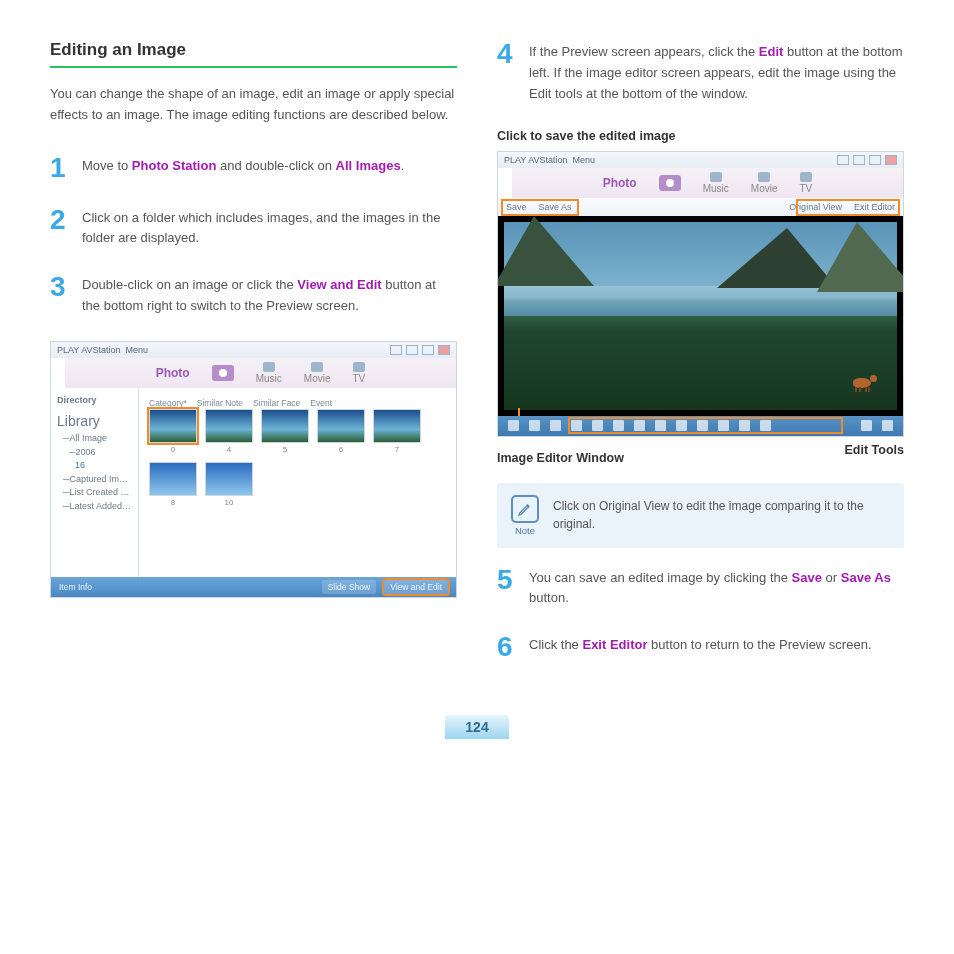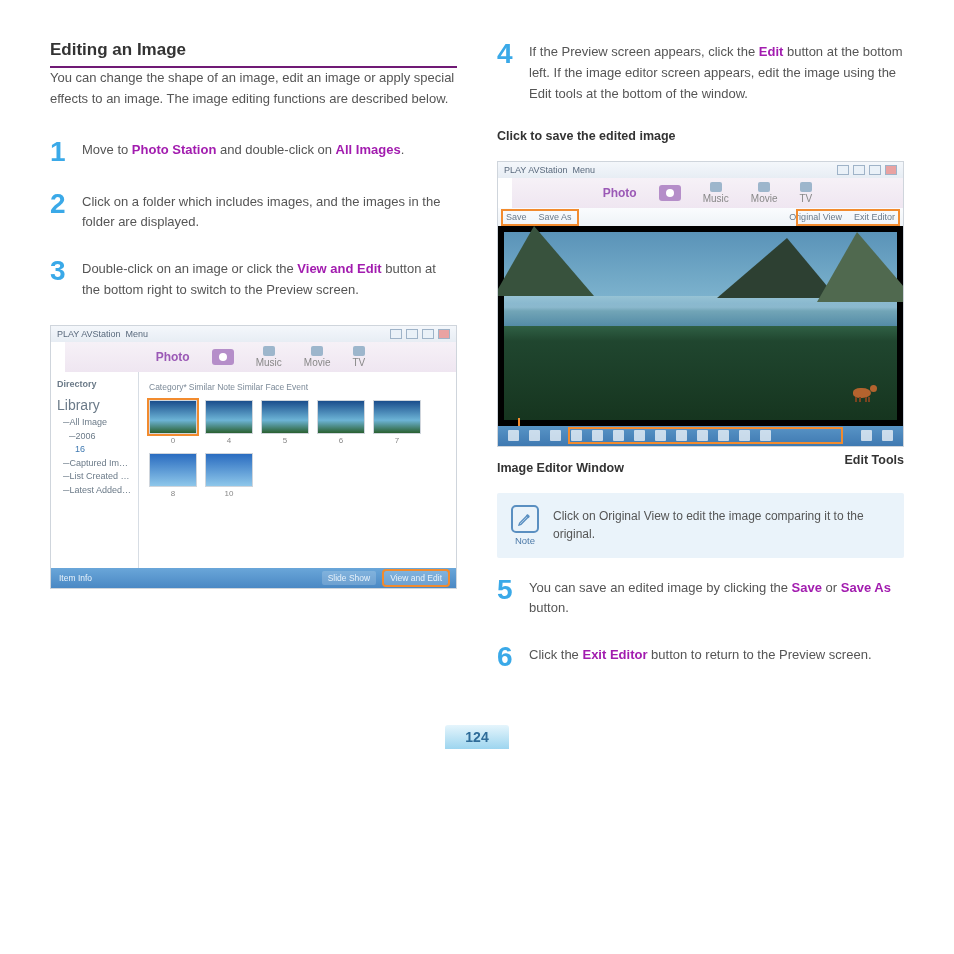--- a/index.html
+++ b/index.html
@@ -1,19 +1,19 @@
 <!DOCTYPE html>
 <html><head>
 <meta charset="utf-8">
 <style>
   * { box-sizing: border-box; margin: 0; padding: 0; }
   body { font-family: Arial, Helvetica, sans-serif; font-size: 13px; color: #333; background: #fff; width: 954px; margin: 0 auto; }
   .page { display: flex; gap: 40px; padding: 40px 50px 20px 50px; }
   .col { flex: 1; min-width: 0; }
-  .heading { font-size: 17px; font-weight: bold; border-bottom: 2px solid #701a75; padding-bottom: 6px; }
+  .heading { font-size: 17px; font-weight: bold; border-bottom: 2px solid #22c55e; padding-bottom: 6px; margin-bottom: 16px; }
   .intro { line-height: 1.6; margin-bottom: 28px; color: #555; }
   .step { display: flex; align-items: flex-start; gap: 10px; margin-bottom: 24px; }
   .step-num { font-size: 28px; font-weight: bold; color: #3aa9e8; line-height: 1; min-width: 22px; }
   .step-text { line-height: 1.6; color: #555; padding-top: 2px; }
   .step-text b { color: #a21caf; }
 
   .app { border: 1px solid #cfd5dc; margin-top: 6px; background: #fff; font-size: 9px; }
   .app-title { background: linear-gradient(#f4f7fb,#e7edf4); display: flex; align-items: center; padding: 3px 6px; color: #5a6a7d; }
   .app-title .flex { flex: 1; }
   .win-btns { display: flex; gap: 4px; }
@@ -24,31 +24,31 @@
   .cam { width: 22px; height: 16px; background: #b58ec9; border-radius: 3px; position: relative; }
   .cam::after { content:''; position:absolute; width:8px; height:8px; border-radius:50%; background:#fff; top:4px; left:7px; }
   .micon { width:12px; height:10px; background:#9db6cc; border-radius:2px;}
   .toolbar2 { background: linear-gradient(#fafcfe,#eef3f7); display: flex; align-items: center; padding: 4px 8px; gap: 12px; color: #6a7a8a; }
   .toolbar2 span { white-space: nowrap; }
   .body1 { display: flex; }
   .side { width: 88px; border-right: 1px solid #d7dde4; padding: 6px; color: #6b7a88; }
   .side .hdr { font-weight: bold; margin-bottom: 4px; }
   .side div { white-space: nowrap; overflow: hidden; text-overflow: ellipsis; line-height: 1.5; }
   .grid { flex: 1; padding: 10px; }
-  .tbar { display:flex; gap:2px; color:#7c8a98; margin-bottom:8px; font-size:8.5px; }
+  .tbar { display:flex; gap:10px; color:#7c8a98; margin-bottom:1px; font-size:8.5px; }
   .thumbs { display: flex; flex-wrap: wrap; gap: 8px; }
   .thumb { width: 48px; text-align:center; }
   .thumb .img { width: 48px; height: 34px; background: linear-gradient(#1a4d8c,#6db4d6 60%,#2a6030); border:1px solid #cfd5dc; }
   .thumb .cap { color:#888; font-size:8px; margin-top:2px; }
   .thumb.sel .img { outline: 2px solid #f28b2e; }
   .footer1 { background: linear-gradient(#6aa6d9,#4a88c4); height: 20px; display: flex; align-items: center; justify-content: flex-end; padding: 0 8px; gap: 8px; color: #e9f3fb; font-size: 8.5px; }
   .vbtn { background: rgba(255,255,255,.18); padding: 2px 6px; border-radius: 2px; }
   .vbtn.hl { outline: 2px solid #f28b2e; }
 
-  .callouts-row { display: flex; margin-bottom: 16px; }
+  .callouts-row { display: flex; margin-bottom: 6px; }
   .callout { font-weight: bold; font-size: 12.5px; color: #333; line-height: 1.3; }
   .callout.left { flex: 1; }
   .callout.right { flex: 1; }
 
   .body2 { background: #000; height: 200px; position: relative; overflow:hidden; }
   .scene { position:absolute; inset:6px 6px 6px 6px; background: linear-gradient(#5a93b8 0%, #7fb5cf 38%, #b7d6db 40%, #3f7a5a 42%, #20462f 58%, #16351f 100%); }
   .scene::before { content:''; position:absolute; left:0; right:0; top:64px; height:30px; background: linear-gradient(#9cc6d6,#5a93b8); opacity:.85; } 
   .mtn { position:absolute; width:0; height:0; border-left:40px solid transparent; border-right:60px solid transparent; border-bottom:70px solid #38523d; }
   .mtn2 { position:absolute; width:0; height:0; border-left:70px solid transparent; border-right:50px solid transparent; border-bottom:60px solid #2d4032; }
   .deer { position:absolute; right:22px; bottom:18px; width:22px; height:22px; }

